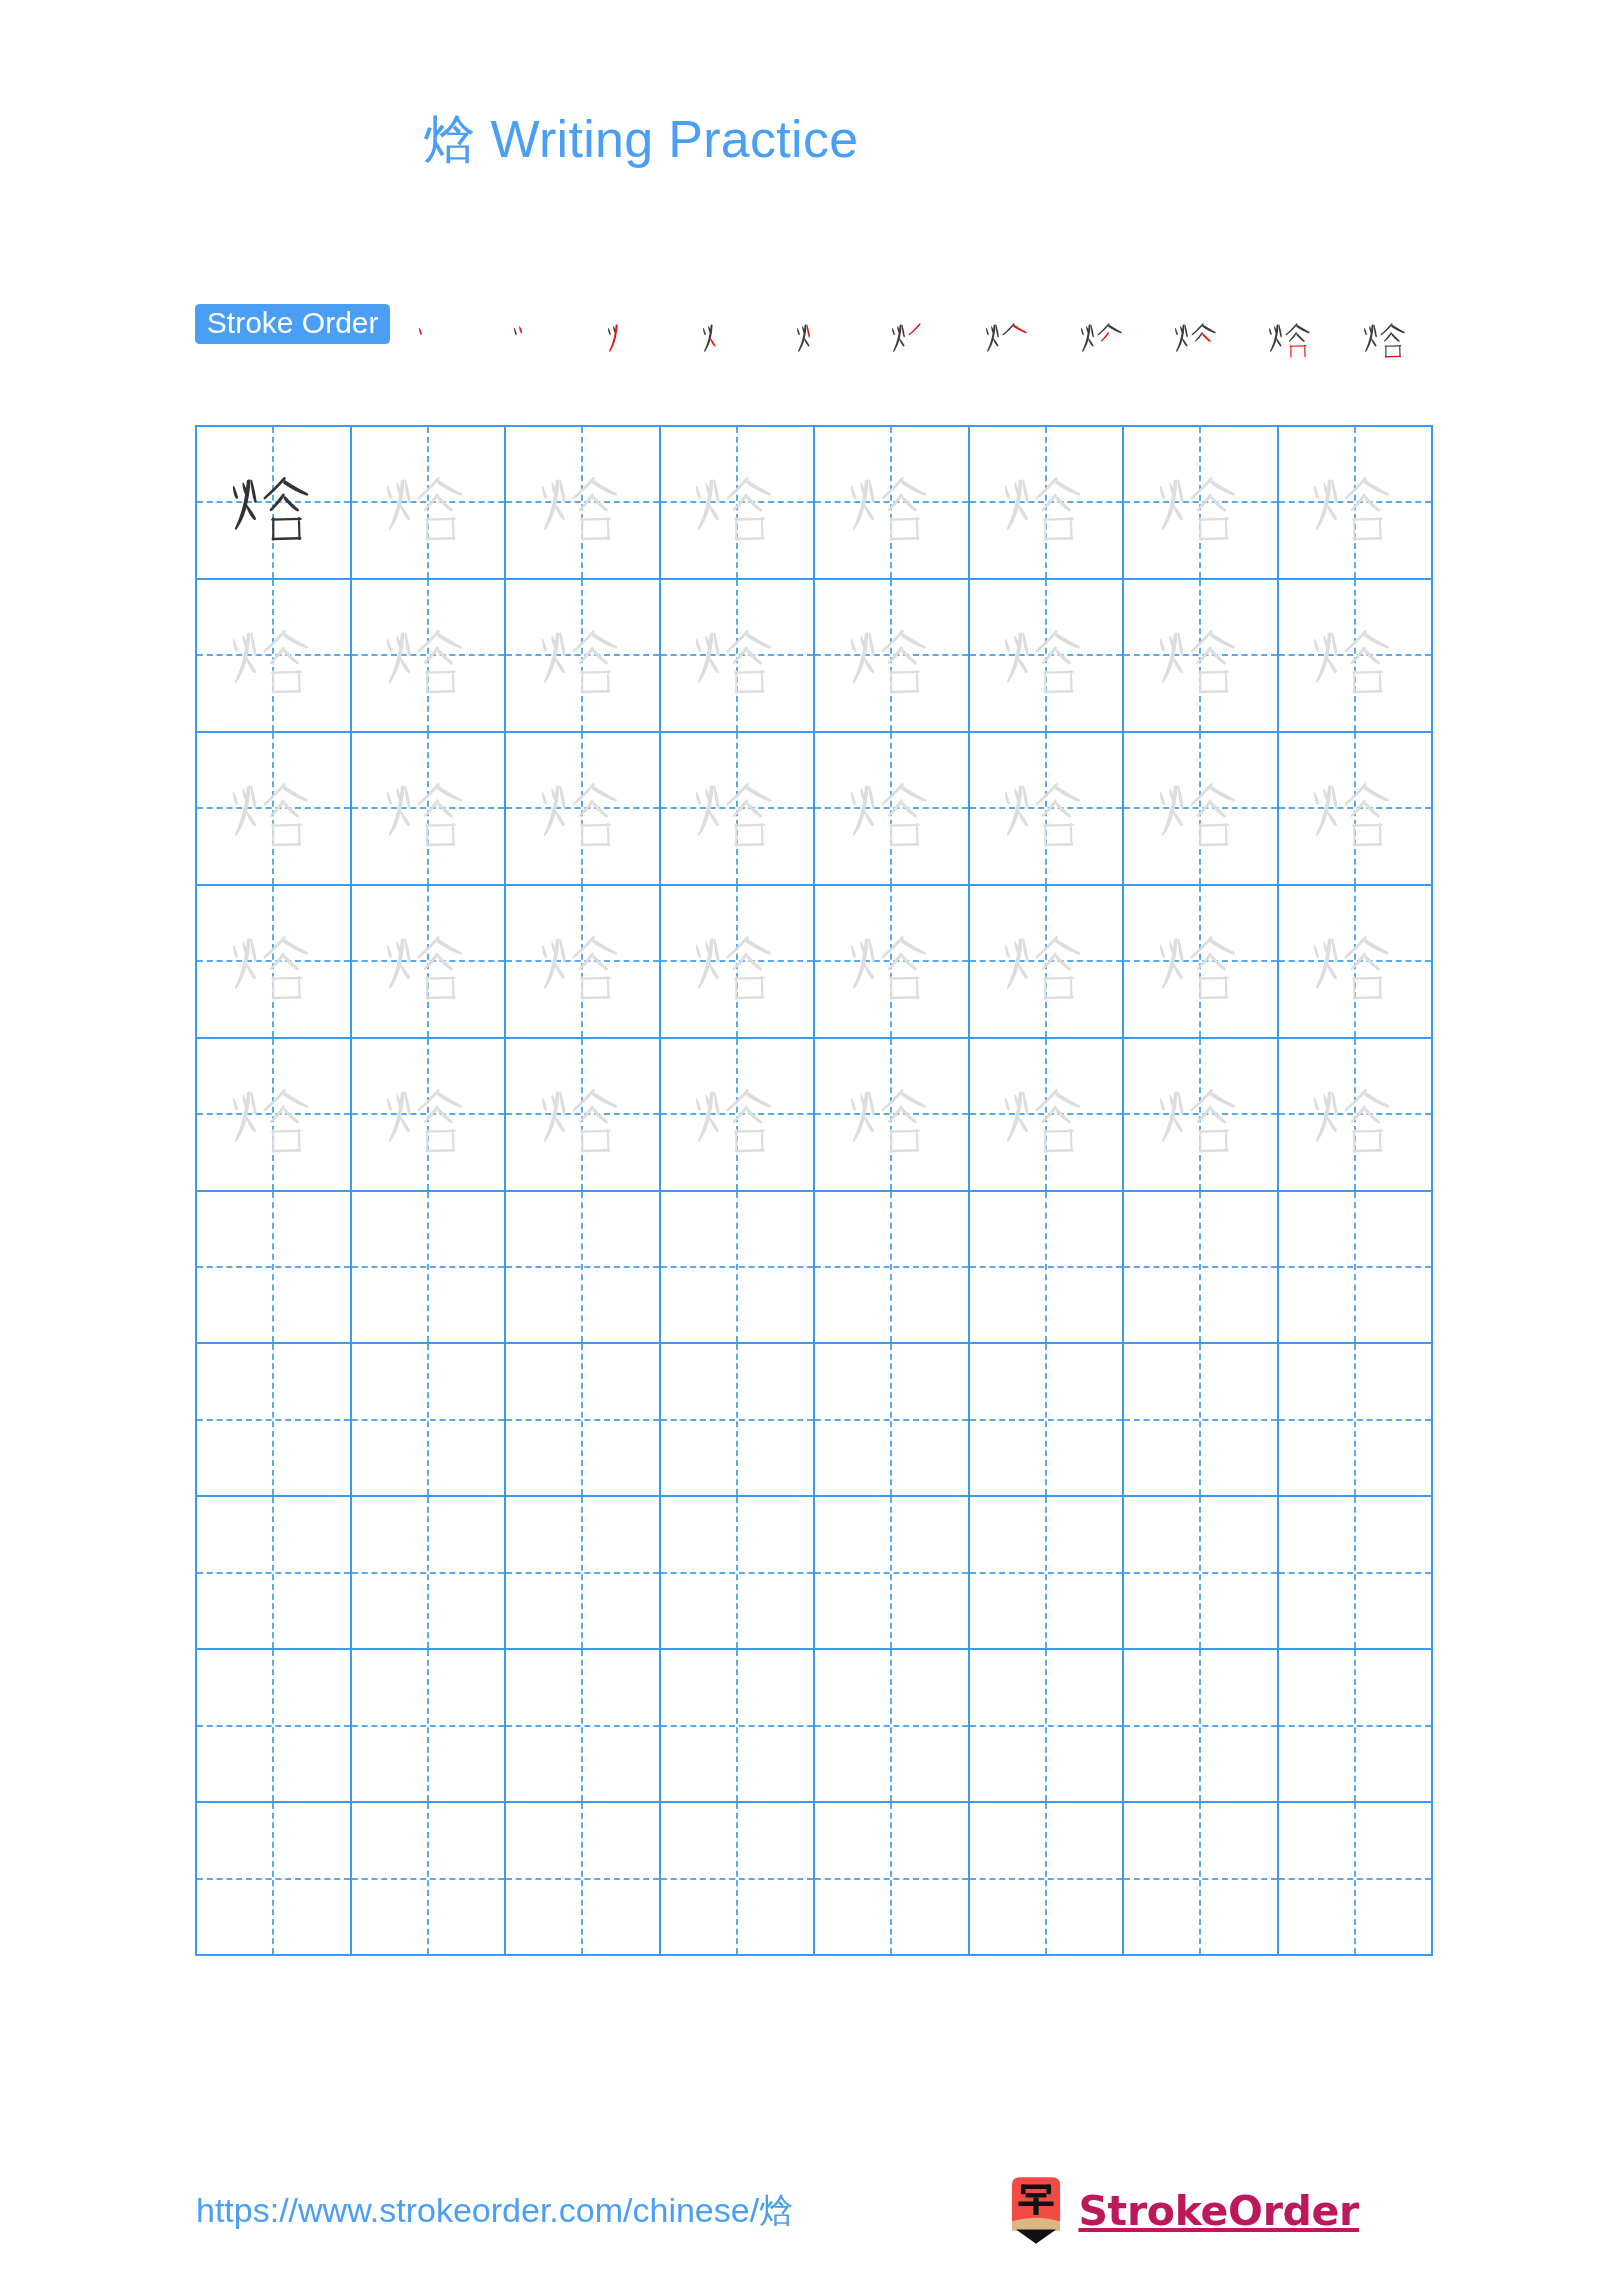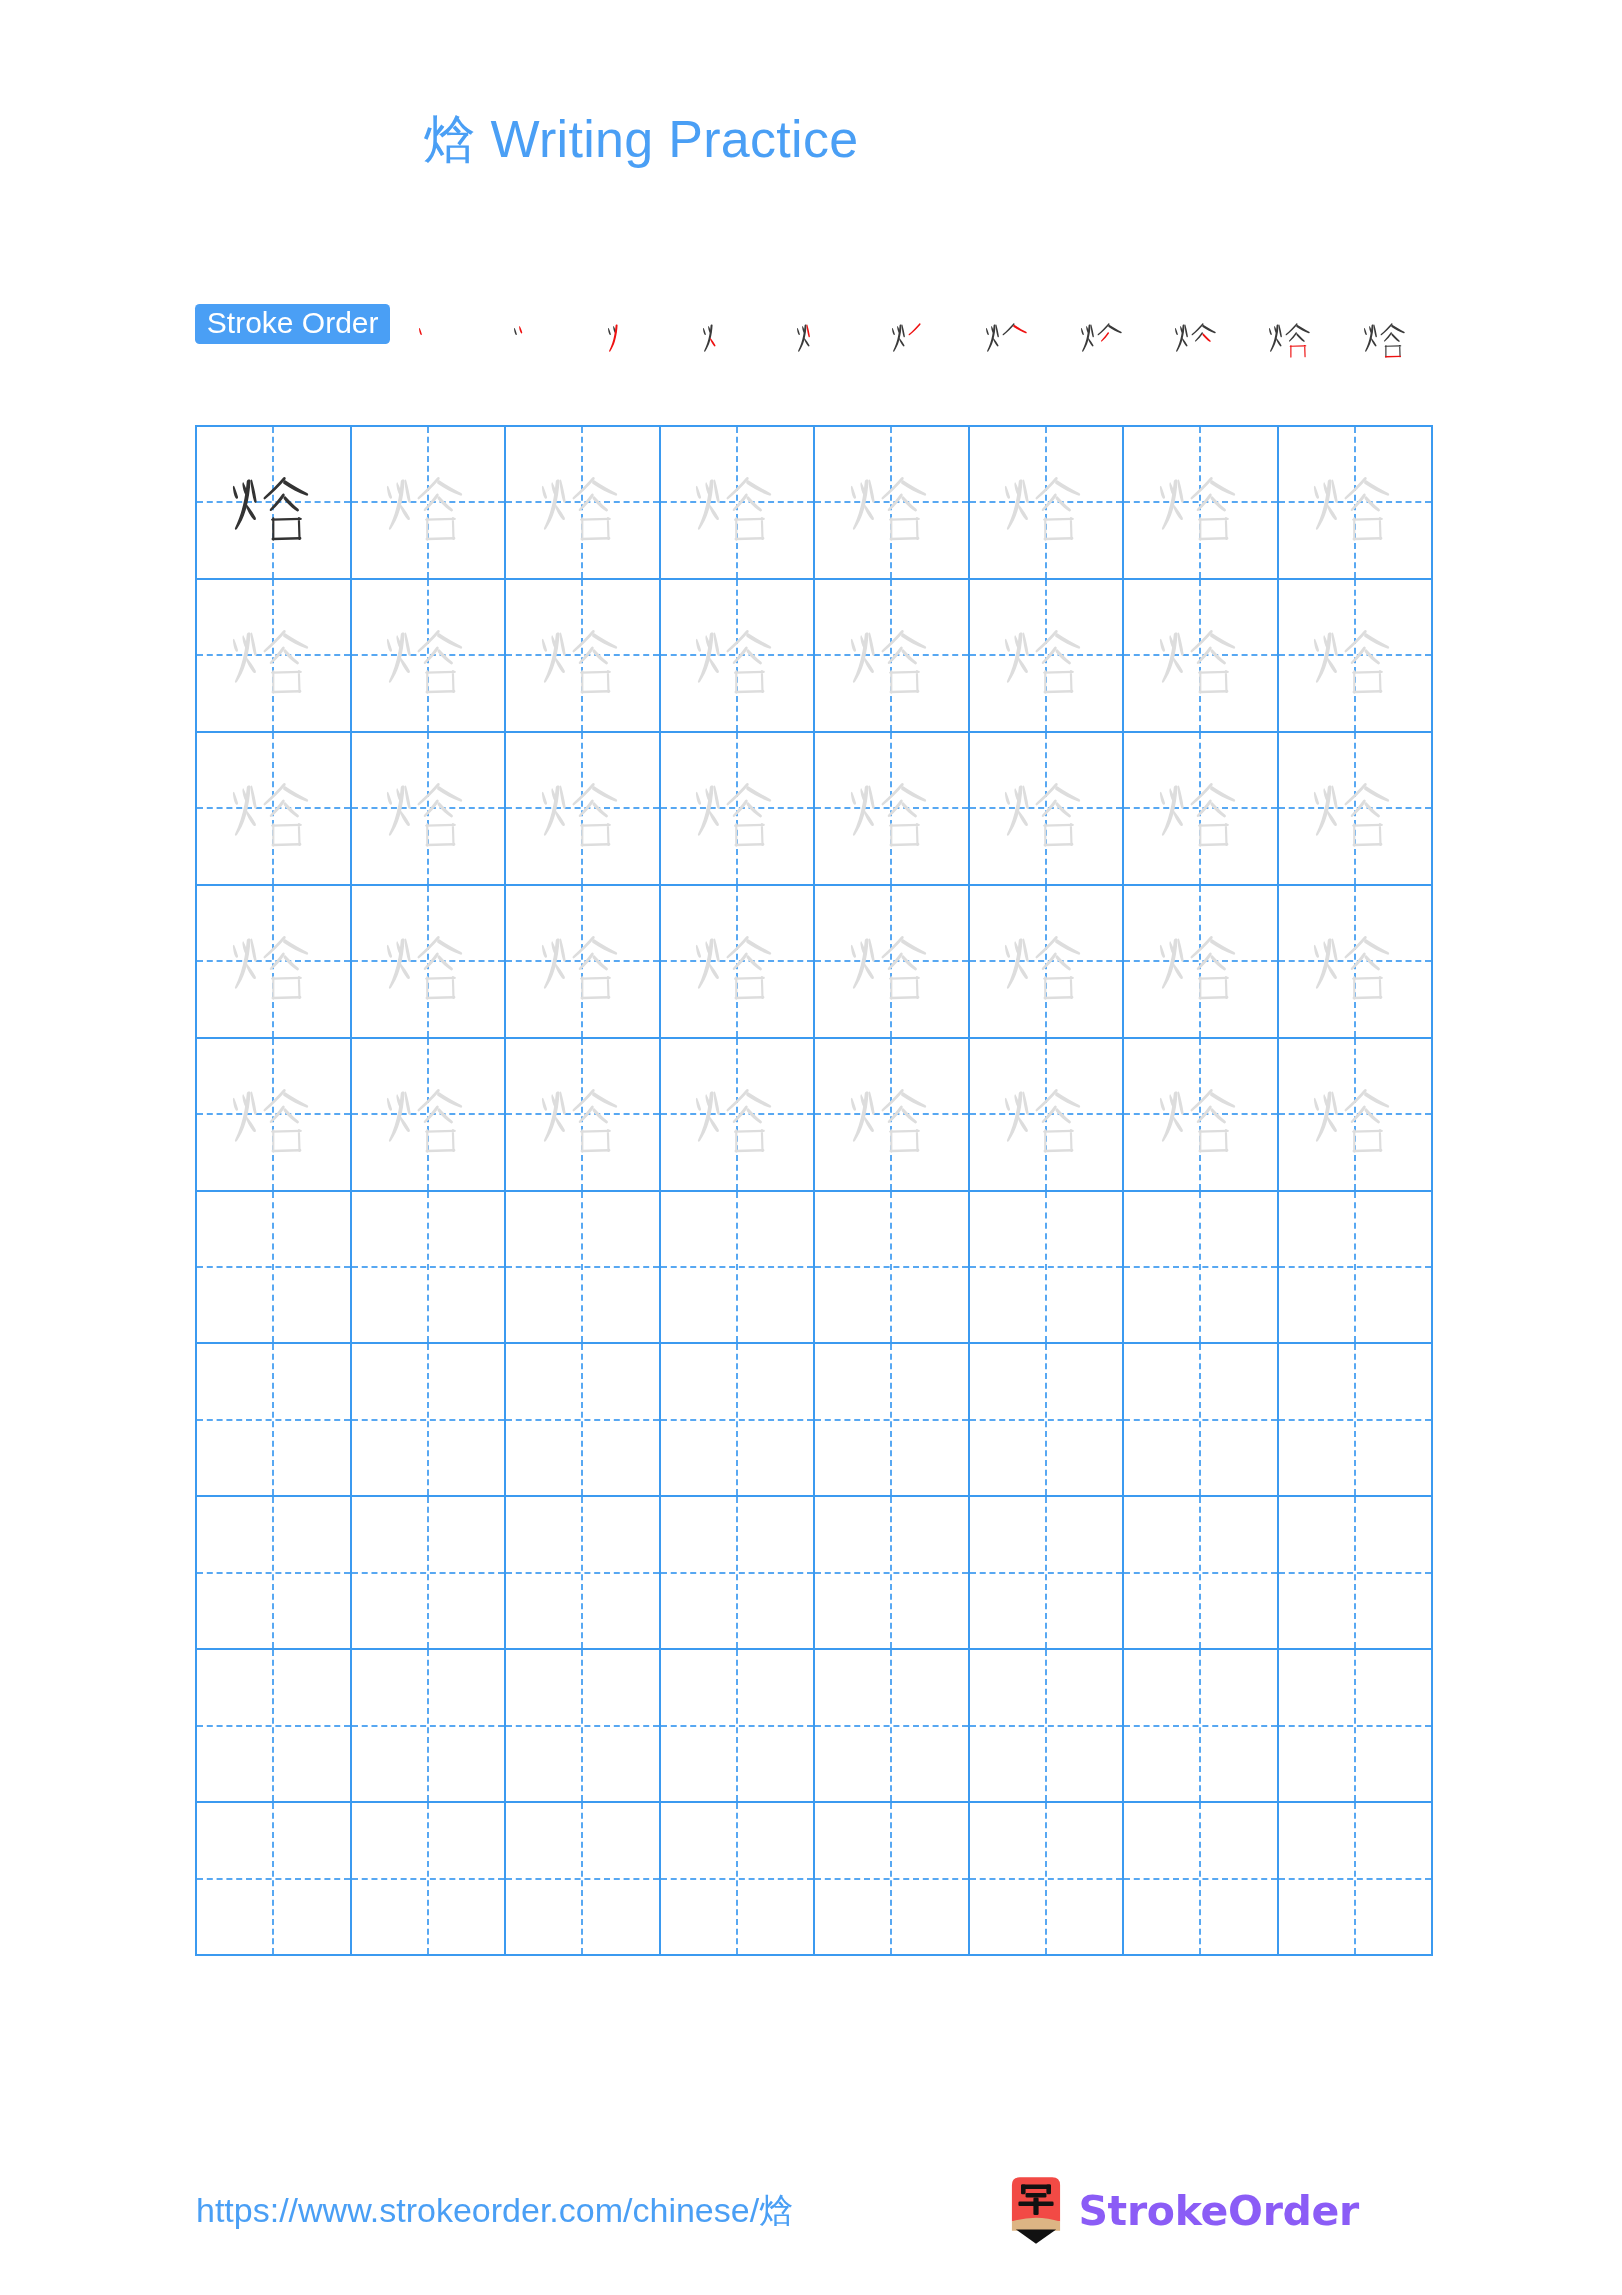--- a/index.html
+++ b/index.html
@@ -155,24 +155,25 @@
     left: 1008px;
     top: -2.6px;
     display: flex;
     align-items: center;
     gap: 14.4px;
   }
   .brand-logo { width: 56px; height: 69px; display: block; flex: 0 0 auto; }
   .brand-name {
     font-size: 41px;
     font-weight: bold;
-    color: #8b5cf6;
+    color: #be185d;
     letter-spacing: -0.3px;
     white-space: nowrap;
     font-family: "DejaVu Sans", "Liberation Sans", sans-serif;
+    text-decoration: underline;
   }
 </style>
 </head>
 <body>
 
 <div class="page-title">焓 Writing Practice</div>
 
 <div class="stroke-order-row">
   <div class="stroke-order-badge">Stroke Order</div>
   <div class="stroke-seq" id="stroke-seq">

